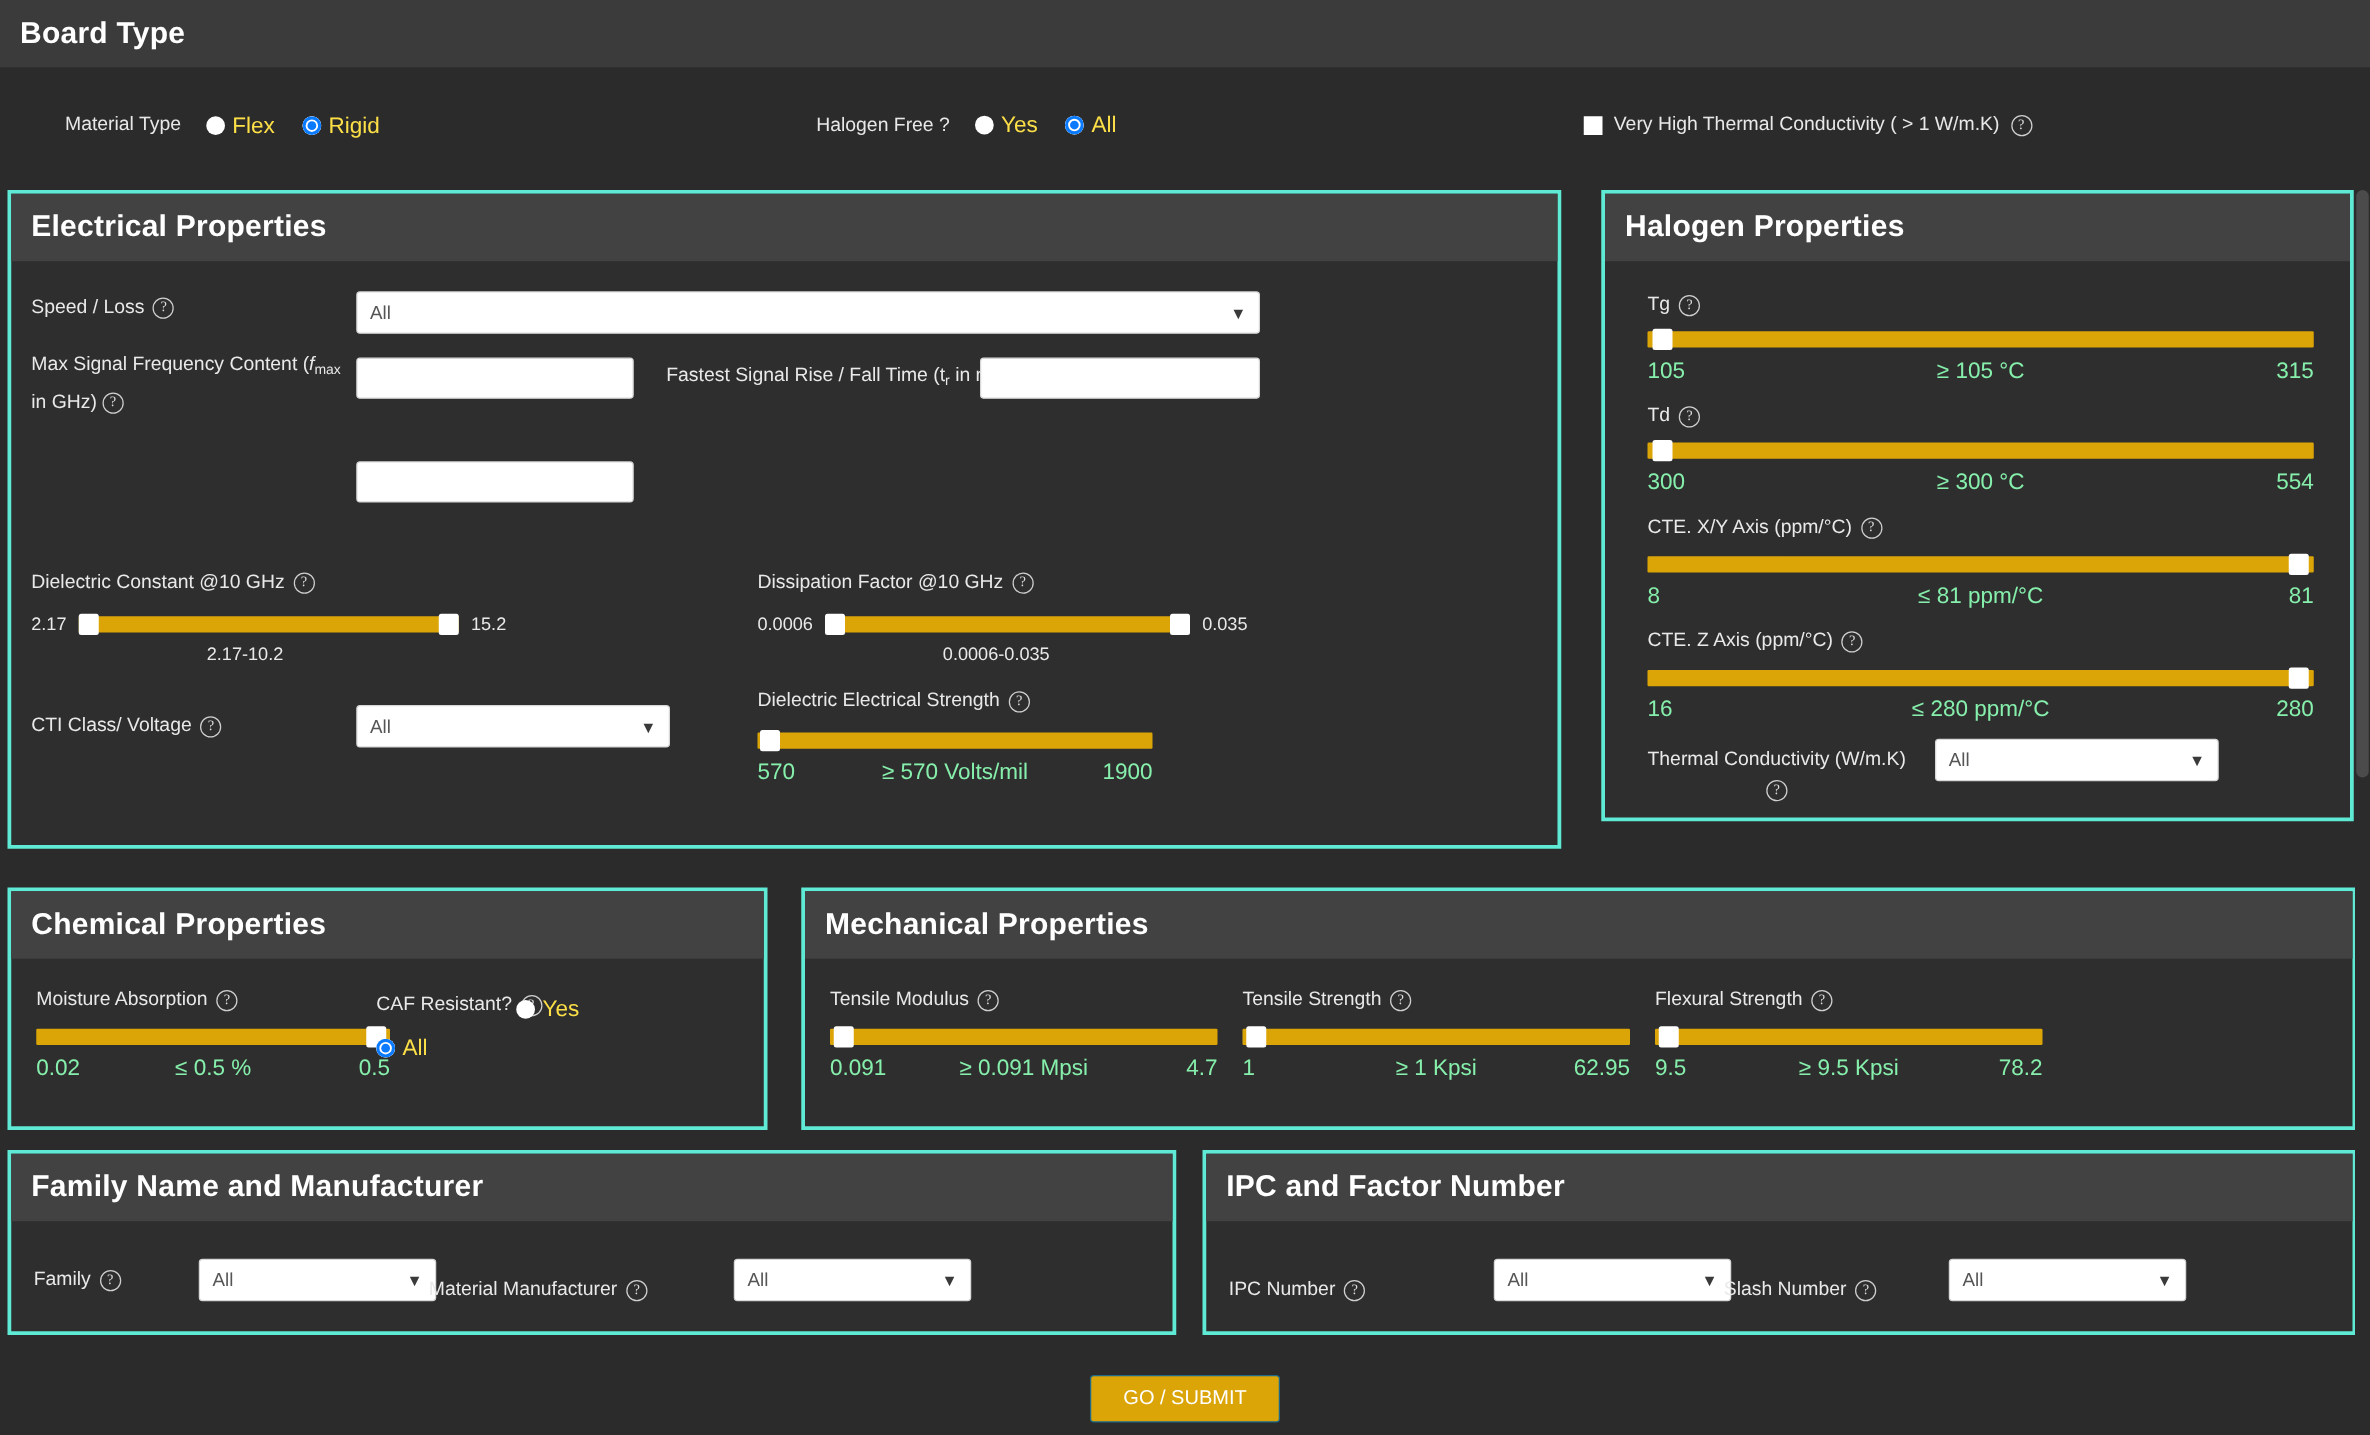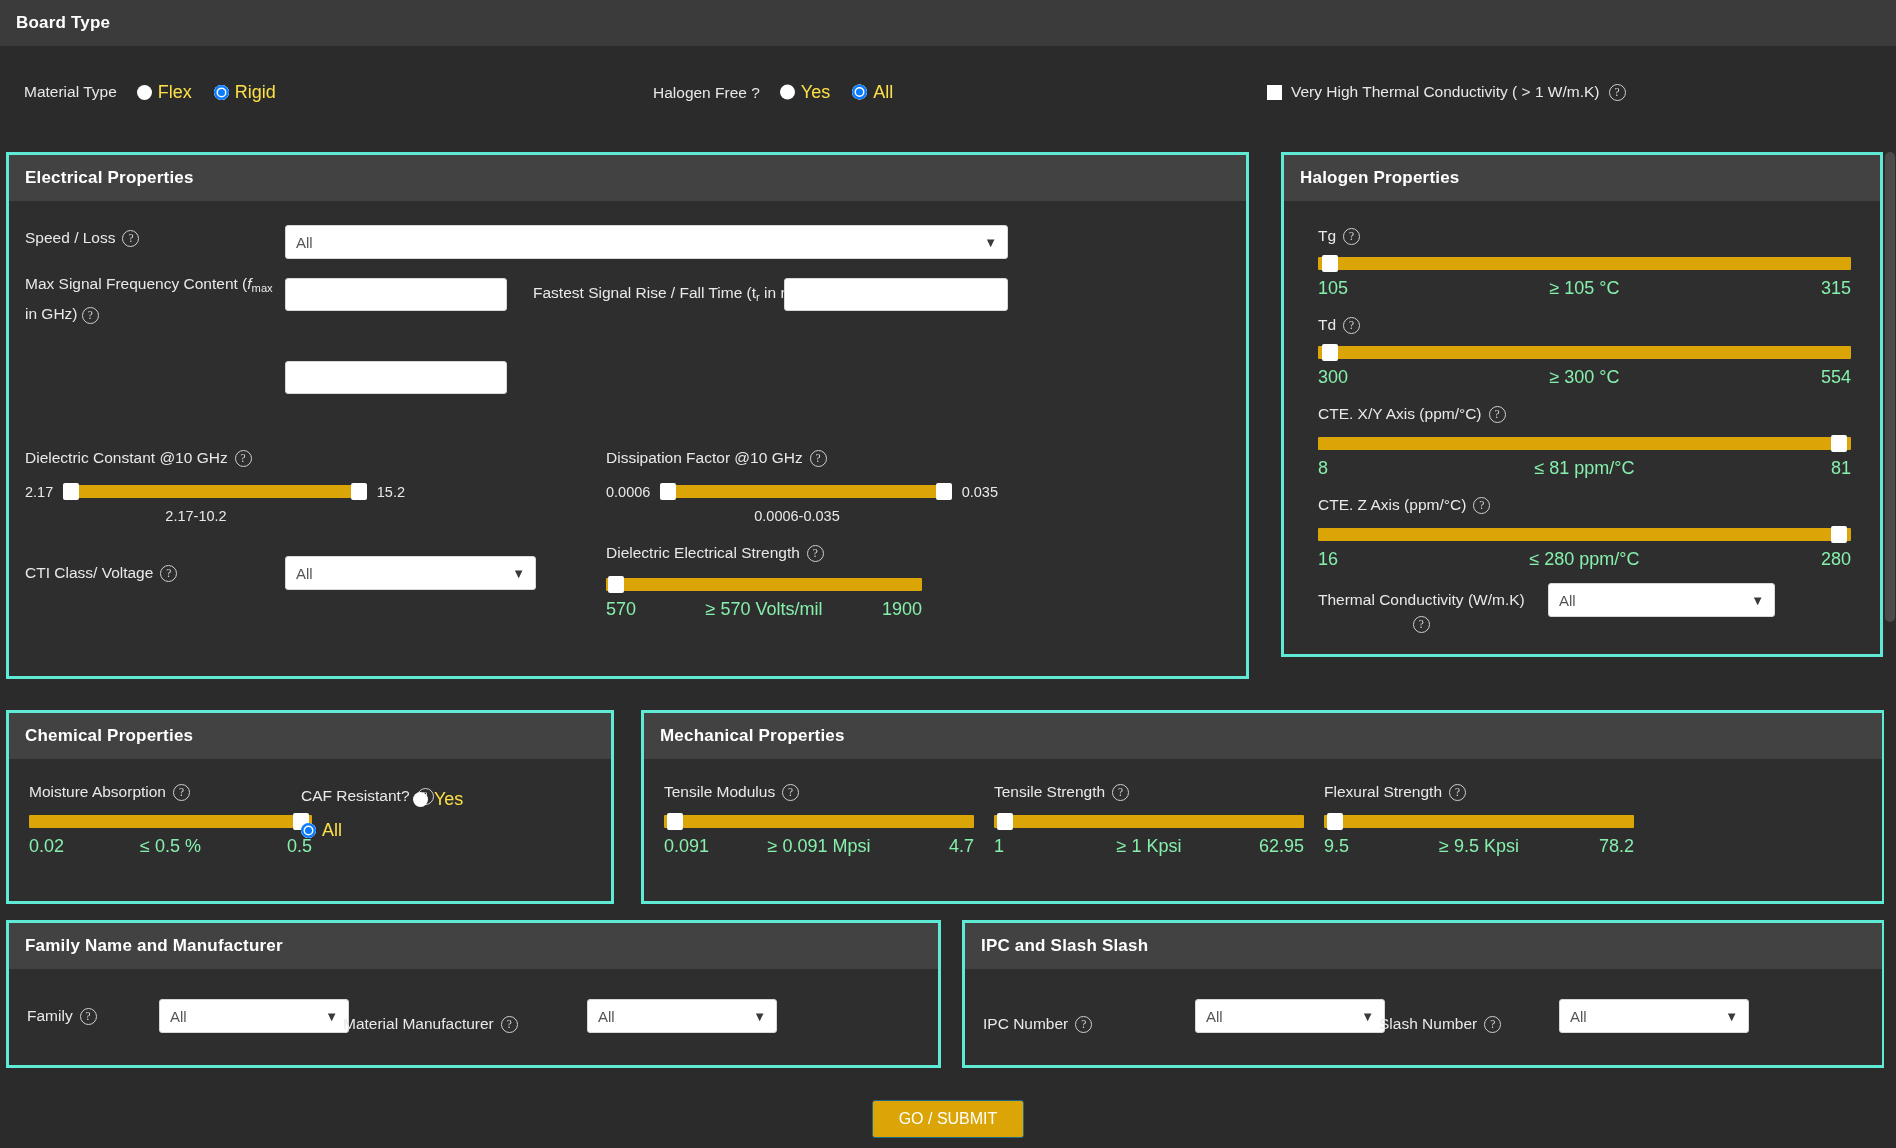--- a/index.html
+++ b/index.html
@@ -18,36 +18,36 @@
   
   .panel {
     background: #2e2e2e;
     border: 3px solid #5eead4;
     display: flex;
     flex-direction: column;
   }
   .panel-head {
     background: #424242;
     padding: 13px 16px;
-    font-size: 17px;
+    font-size: 24px;
     font-weight: bold;
     color: #ffffff;
     letter-spacing: .2px;
   }
   .panel-body { padding: 18px 18px 16px 18px; position: relative; flex: 1; }
 
   
   .boardtype { width: 1896px; }
   .boardtype .panel-head { background: #3b3b3b; }
   .bt-body {
     background: #2b2b2b;
     height: 92px;
     display: flex;
     align-items: center;
-    padding: 0 0 0 24px;
+    padding: 0 0 0 52px;
     position: relative;
   }
   .bt-group { display: flex; align-items: center; gap: 10px; }
   .bt-label { font-size: 15.5px; color: #e8e8e8; }
 
   .g-halogen { position: absolute; left: 653px; top: 50%; transform: translateY(-50%); }
   .g-vhtc { position: absolute; left: 1267px; top: 50%; transform: translateY(-50%);
             display: flex; align-items: center; gap: 9px; }
 
   
@@ -449,21 +449,21 @@
         <span class="help">?</span>
       </div>
       <div class="sel" style="position:absolute; left:578px; top:30px; width:190px;">
         <span>All</span>
         <span class="chev">▼</span>
       </div>
     </div>
   </section>
 
   <section class="panel ipc">
-    <div class="panel-head">IPC and Slash Slash</div>
+    <div class="panel-head">IPC and Factor Number</div>
     <div class="panel-body">
       <div style="position:absolute; left:18px; top:46px;" class="flabel">
         <span>IPC Number</span>
         <span class="help">?</span>
       </div>
       <div class="sel" style="position:absolute; left:230px; top:30px; width:190px;">
         <span>All</span>
         <span class="chev">▼</span>
       </div>
 

